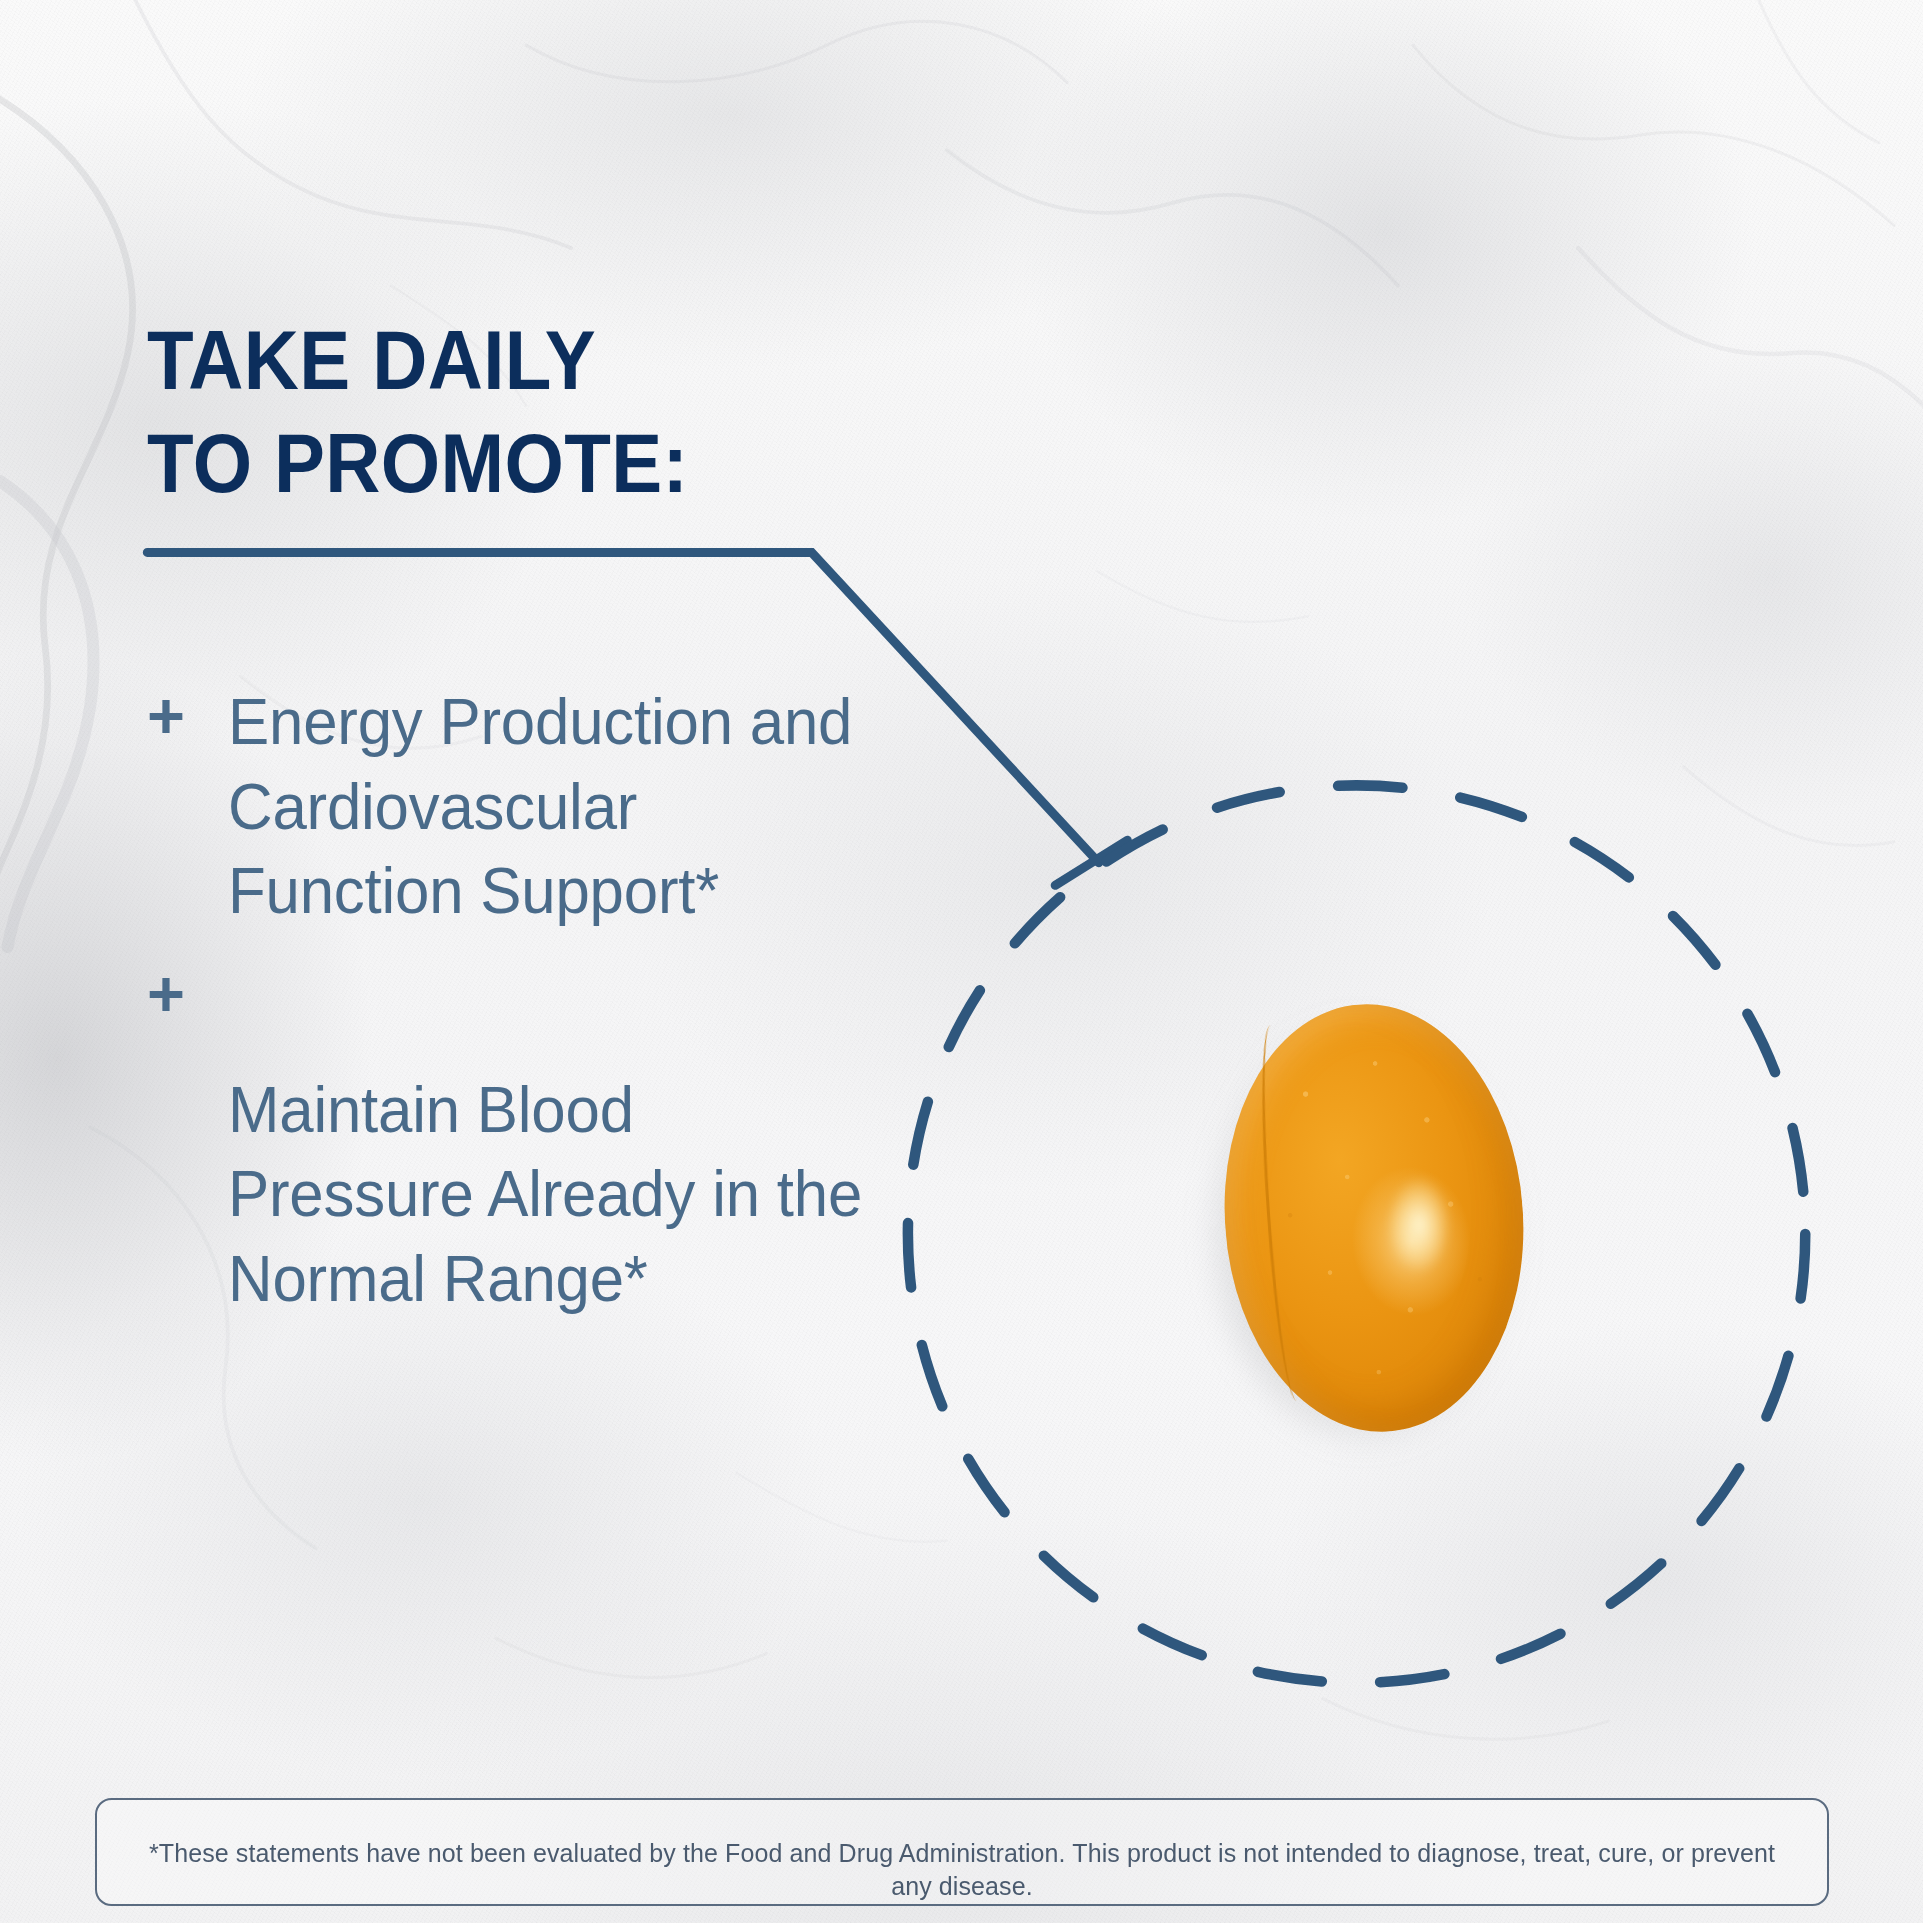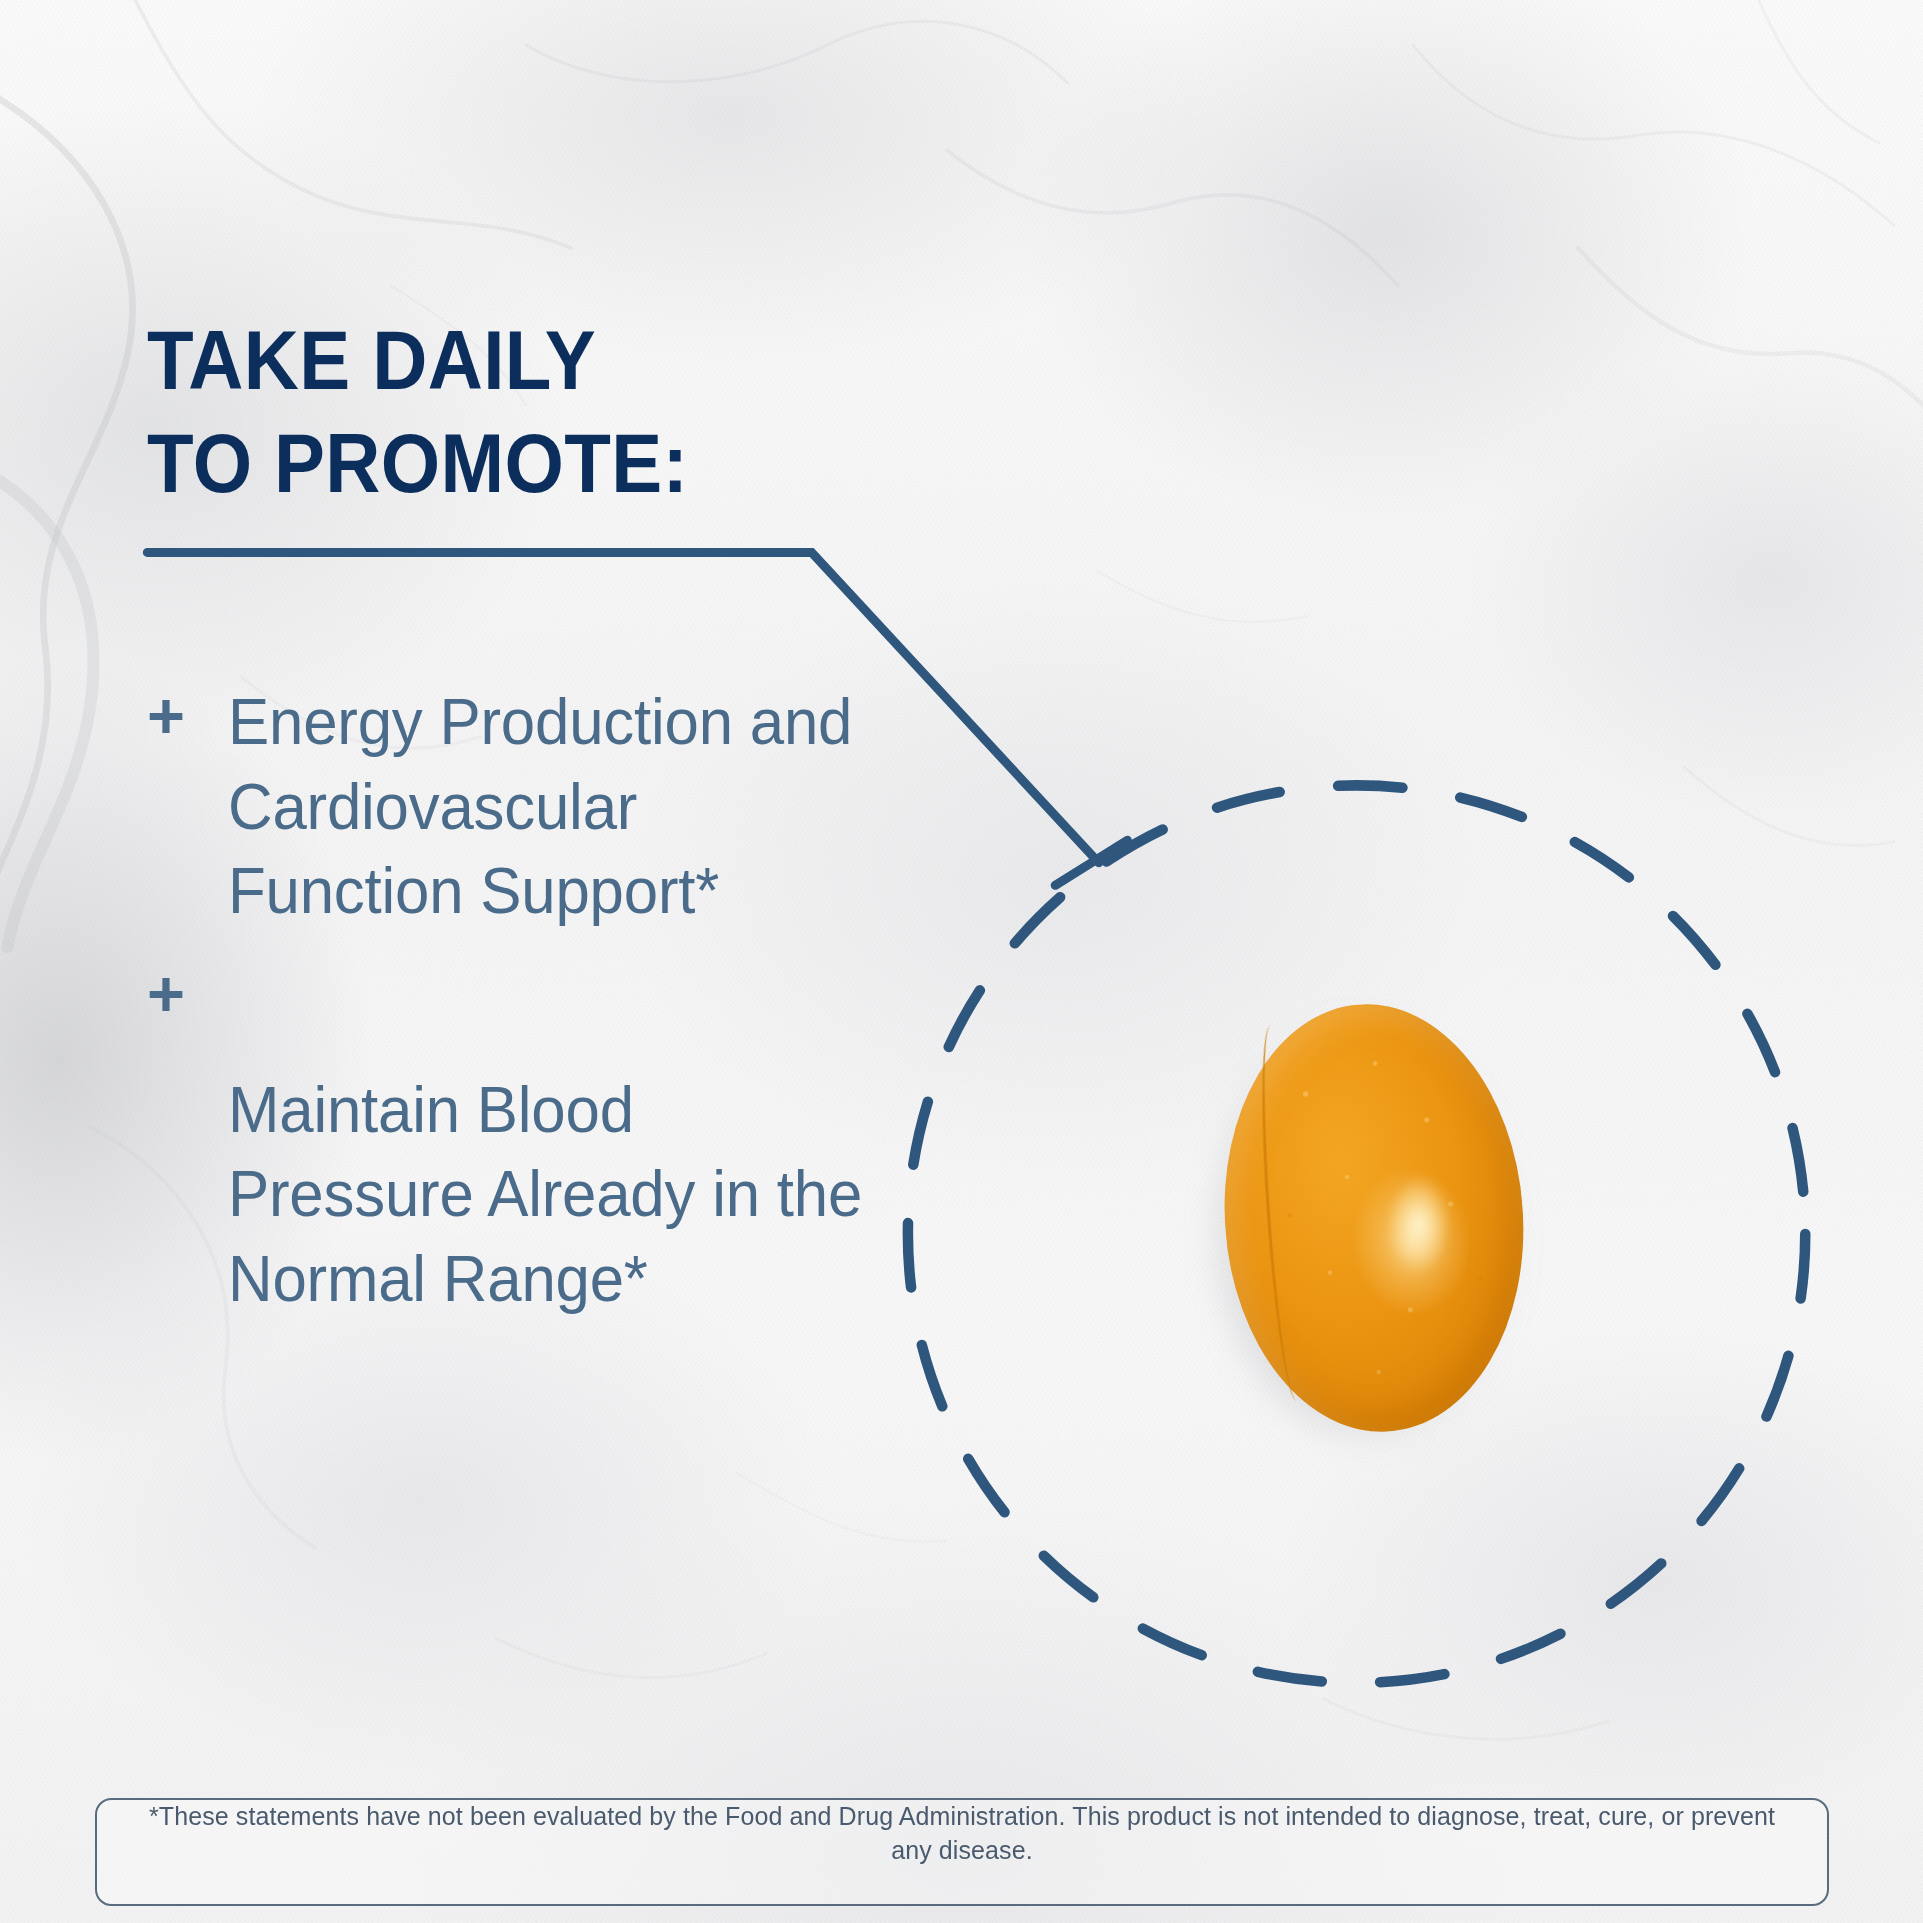--- a/index.html
+++ b/index.html
@@ -225,21 +225,21 @@
     position: absolute;
     left: 95px;
     top: 1798px;
     width: 1734px;
     height: 108px;
     box-sizing: border-box;
     border: 2.3px solid #5a6b80;
     border-radius: 16.5px;
     background: rgba(255,255,255,0.30);
     display: flex;
-    align-items: flex-start;
+    align-items: flex-end;
     justify-content: center;
     padding: 0 30px;
   }
 
   .disclaimer-text {
     color: #4a5a6e;
     font-size: 25px;
     line-height: 1.35;
     text-align: center;
     letter-spacing: 0.1px;

